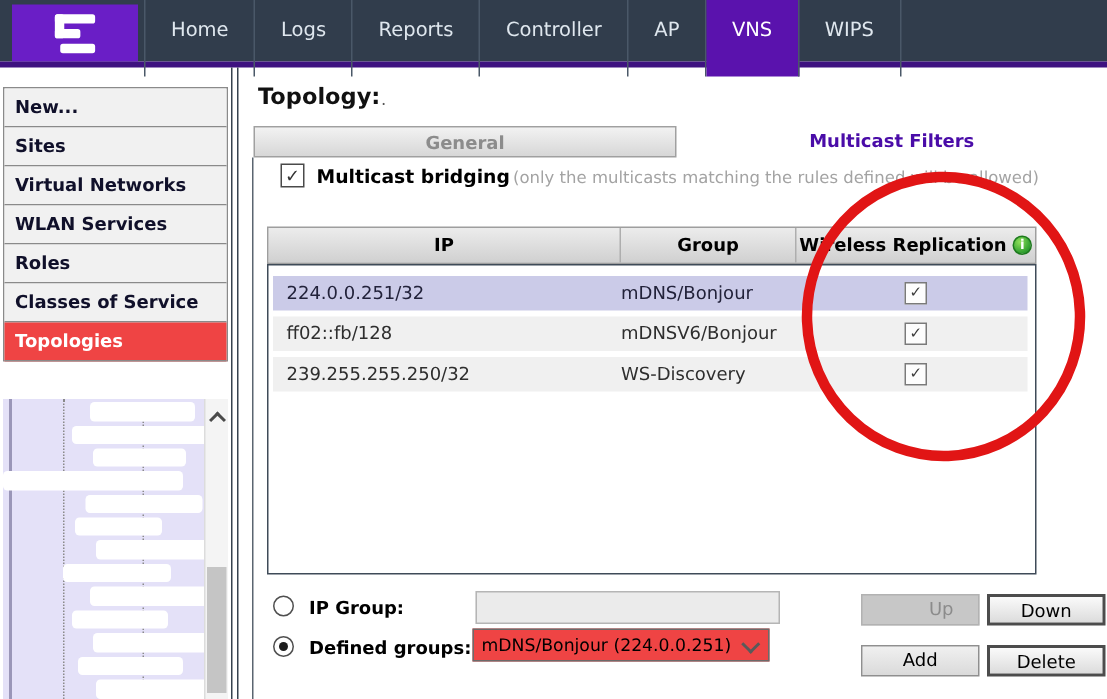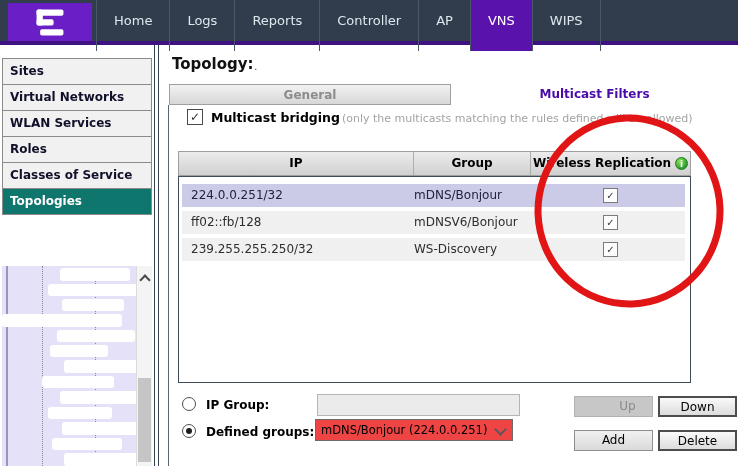--- a/index.html
+++ b/index.html
@@ -14,21 +14,21 @@
   .nav-items{position:absolute;left:96px;top:0;height:41px;display:flex;}
   .nav-item{height:51px;line-height:41px;padding:0 17px;color:#dfe7ee;font-size:13px;
             border-right:1px solid #4a5868;cursor:pointer;}
   .nav-item:first-child{border-left:1px solid #4a5868;}
   .nav-item.active{background:#5a12ad;color:#fff;}
 
   
   .side-menu{position:absolute;left:2px;top:58px;width:148px;border:1px solid #8a8a8a;border-bottom:none;}
   .side-item{height:25px;line-height:25px;padding-left:7px;font-size:12px;font-weight:bold;
              color:#10102a;background:#f1f1f1;border-bottom:1px solid #8a8a8a;cursor:pointer;}
-  .side-item.active{background:#0f766e;color:#fff;}
+  .side-item.active{background:#ef4444;color:#fff;}
 
   .tree{position:absolute;left:2px;top:266px;width:134px;height:200px;background:#e4e1f8;overflow:hidden;}
   .tree-line{position:absolute;width:0;border-left:1px dotted #8a8a8a;}
   .tree-edge{position:absolute;left:4px;top:0;width:2px;height:200px;background:#9a96b8;}
   .blob{position:absolute;background:#fff;border-radius:3px;}
 
   .vscroll{position:absolute;left:136px;top:266px;width:15px;height:200px;background:#f4f4f4;
            border-left:1px solid #dcdcdc;}
   .vscroll-btn{position:absolute;left:0;top:4px;width:15px;height:16px;display:flex;align-items:center;
                justify-content:center;cursor:pointer;}
@@ -122,20 +122,21 @@
     <div class="nav-item">Home</div>
     <div class="nav-item">Logs</div>
     <div class="nav-item">Reports</div>
     <div class="nav-item">Controller</div>
     <div class="nav-item">AP</div>
     <div class="nav-item active">VNS</div>
     <div class="nav-item">WIPS</div>
   </div>
 
   <div class="side-menu">
+    <div class="side-item">New...</div>
     <div class="side-item">Sites</div>
     <div class="side-item">Virtual Networks</div>
     <div class="side-item">WLAN Services</div>
     <div class="side-item">Roles</div>
     <div class="side-item">Classes of Service</div>
     <div class="side-item active">Topologies</div>
   </div>
 
   <div class="tree">
     <div class="tree-edge"></div>

